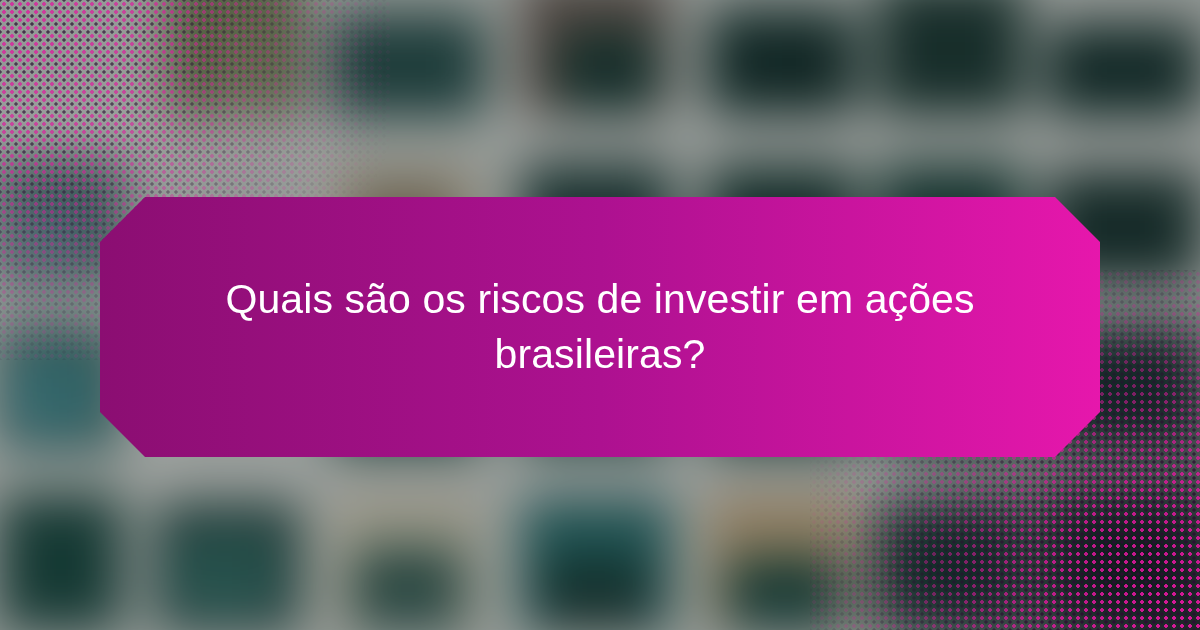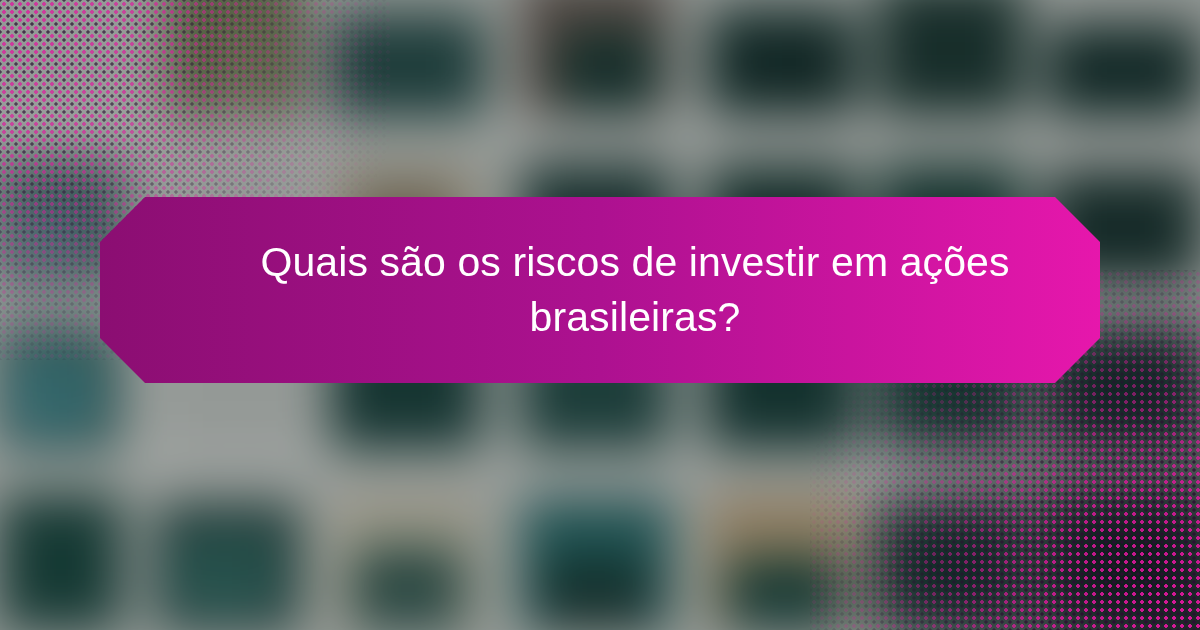--- a/index.html
+++ b/index.html
@@ -90,24 +90,24 @@
     -webkit-mask-image: radial-gradient(circle at 92% 90%, rgba(0,0,0,0.85) 0%, rgba(0,0,0,0.45) 34%, rgba(0,0,0,0) 68%);
     mask-image: radial-gradient(circle at 92% 90%, rgba(0,0,0,0.85) 0%, rgba(0,0,0,0.45) 34%, rgba(0,0,0,0) 68%);
   }
 
   
   .banner {
     position: absolute;
     left: 100px;
     top: 197px;
     width: 1000px;
-    height: 186px;
+    height: 260px;
     display: flex;
     align-items: center;
-    justify-content: flex-end;
+    justify-content: center;
     -webkit-clip-path: polygon(45px 0, calc(100% - 45px) 0, 100% 45px, 100% calc(100% - 45px), calc(100% - 45px) 100%, 45px 100%, 0 calc(100% - 45px), 0 45px);
     clip-path: polygon(45px 0, calc(100% - 45px) 0, 100% 45px, 100% calc(100% - 45px), calc(100% - 45px) 100%, 45px 100%, 0 calc(100% - 45px), 0 45px);
   }
 
   .banner-title {
     margin: 0;
     padding: 0 60px;
     color: #ffffff;
     font-size: 41px;
     font-weight: 400;

